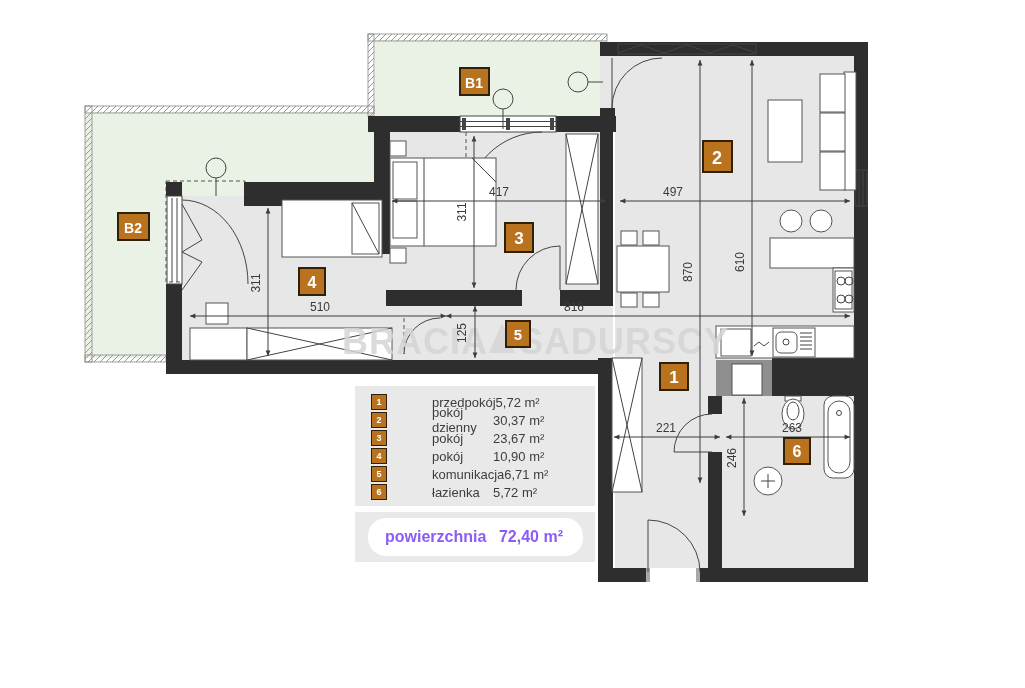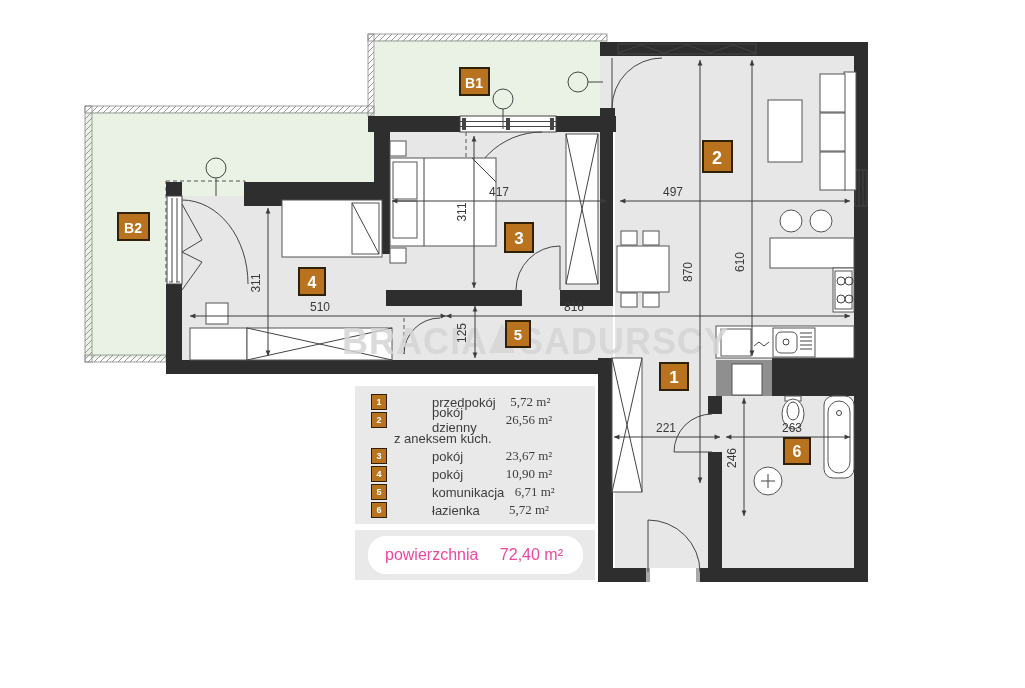--- a/index.html
+++ b/index.html
@@ -22,25 +22,25 @@
   .lpanel{background:#e9e9e9;}
   .p1{padding:7px 30px 5px 16px;}
   .p2{margin-top:10px;padding:9px 30px 8px 16px;}
   .p3{margin-top:6px;padding:6px 0;height:38px;}
   .lrow{display:flex;align-items:center;height:18px;}
   .chip{width:14px;height:14px;background:#b9731f;border:1px solid #2f2009;color:#fff;
     font-size:9px;font-weight:bold;display:flex;align-items:center;justify-content:center;
     margin-right:8px;flex:none;}
   .chip.b{font-size:7px;}
   .lname{flex:1;margin-left:37px;}
-  .lval{width:72px;text-align:center;font-family:Liberation Serif, serif;}
+  .lval{width:72px;text-align:left;}
   .lsub{padding-left:23px;height:18px;display:flex;align-items:center;}
   .pill{background:#fff;border-radius:18px;margin:0 12px 0 13px;height:38px;
     display:flex;align-items:center;justify-content:space-between;
-    padding:0 20px 0 17px;font-size:16px;color:#ec4899;}
+    padding:0 20px 0 17px;font-size:16px;color:#8b5cf6;font-weight:bold;}
 </style>
 </head>
 <body>
 
 <div class="stage">
 
 <svg width="1025" height="688" viewBox="0 0 1025 688">
   <defs>
     <pattern id="hatch" width="6" height="6" patternUnits="userSpaceOnUse">
       <path d="M0,6 L6,0" stroke="#979797" stroke-width="1"></path>
@@ -329,24 +329,21 @@
 <div class="legend">
   <div class="lpanel p1">
     <div class="lrow">
       <span class="chip">1</span>
       <span class="lname">przedpokój</span>
       <span class="lval">5,72 m²</span>
     </div>
     <div class="lrow">
       <span class="chip">2</span>
       <span class="lname">pokój dzienny</span>
-      <span class="lval">26,56 m²</span>
-    </div>
-    <div class="lsub">
-      <span>z aneksem kuch.</span>
+      <span class="lval">30,37 m²</span>
     </div>
     <div class="lrow">
       <span class="chip">3</span>
       <span class="lname">pokój</span>
       <span class="lval">23,67 m²</span>
     </div>
     <div class="lrow">
       <span class="chip">4</span>
       <span class="lname">pokój</span>
       <span class="lval">10,90 m²</span>

